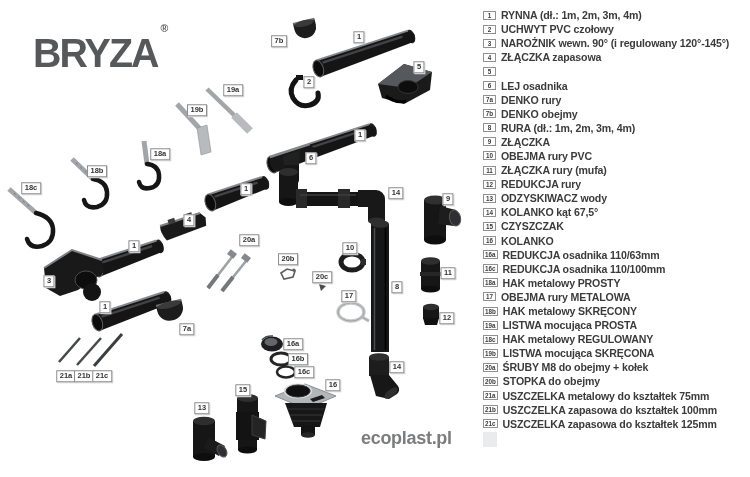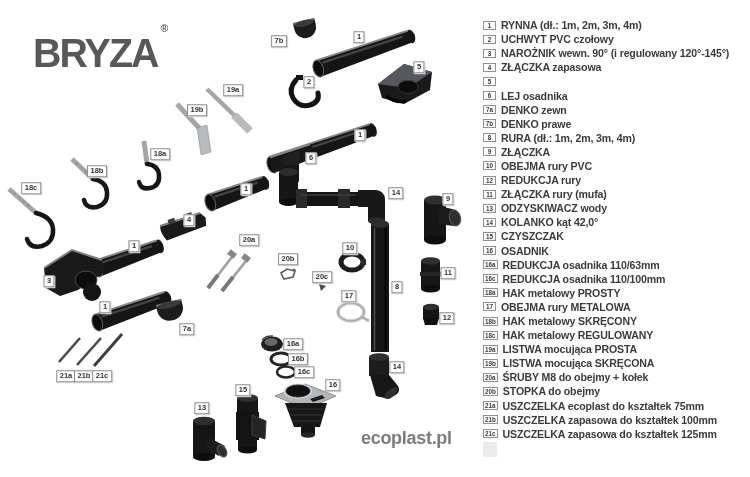--- a/index.html
+++ b/index.html
@@ -10,21 +10,21 @@
         font-size:41px;letter-spacing:-2px;transform:scaleX(0.96);transform-origin:left top;
         line-height:1;white-space:nowrap;}
   .logo sup{font-size:11px;letter-spacing:0;position:relative;top:-20px;left:3px;}
   
   .diagram-svg{position:absolute;left:0;top:0;}
   
   .part-label{position:absolute;transform:translate(-50%,-50%);background:#fff;
         border:1px solid #8b8d8f;box-shadow:1px 1px 0 #d2d4d6;color:#333;
         font-size:7.5px;font-weight:bold;line-height:8.5px;padding:0.5px 2.5px;white-space:nowrap;}
   
-  .legend{position:absolute;left:483px;top:18px;}
+  .legend{position:absolute;left:483px;top:8px;}
   .legend-row{display:flex;align-items:center;height:14.1px;}
   .legend-box{min-width:13px;height:9px;box-sizing:border-box;border:1px solid #8f9193;background:#fff;
         font-size:6.3px;font-weight:bold;color:#3a3a3a;line-height:7.5px;text-align:center;
         padding:0 1px;margin-right:5px;flex:none;}
   .legend-text{font-size:10.6px;font-weight:600;color:#3b3b3b;white-space:nowrap;letter-spacing:-0.15px;}
   .legend-empty{width:14px;height:15px;background:#e9ebec;margin-top:1px;}
   
   .watermark{position:absolute;left:361px;top:428px;font-size:18px;font-weight:bold;
         color:#7b7c7e;letter-spacing:-0.3px;}
 </style>
@@ -324,61 +324,61 @@
       </div>
       <div class="legend-row">
         <span class="legend-box">5</span>
       </div>
       <div class="legend-row">
         <span class="legend-box">6</span>
         <span class="legend-text">LEJ osadnika</span>
       </div>
       <div class="legend-row">
         <span class="legend-box">7a</span>
-        <span class="legend-text">DENKO zewn</span>
+        <span class="legend-text">DENKO rury</span>
       </div>
       <div class="legend-row">
         <span class="legend-box">7b</span>
-        <span class="legend-text">DENKO prawe</span>
+        <span class="legend-text">DENKO obejmy</span>
       </div>
       <div class="legend-row">
         <span class="legend-box">8</span>
         <span class="legend-text">RURA (dł.: 1m, 2m, 3m, 4m)</span>
       </div>
       <div class="legend-row">
         <span class="legend-box">9</span>
         <span class="legend-text">ZŁĄCZKA</span>
       </div>
       <div class="legend-row">
         <span class="legend-box">10</span>
         <span class="legend-text">OBEJMA rury PVC</span>
       </div>
       <div class="legend-row">
+        <span class="legend-box">11</span>
+        <span class="legend-text">ZŁĄCZKA rury (mufa)</span>
+      </div>
+      <div class="legend-row">
         <span class="legend-box">12</span>
         <span class="legend-text">REDUKCJA rury</span>
       </div>
       <div class="legend-row">
-        <span class="legend-box">11</span>
-        <span class="legend-text">ZŁĄCZKA rury (mufa)</span>
-      </div>
-      <div class="legend-row">
         <span class="legend-box">13</span>
         <span class="legend-text">ODZYSKIWACZ wody</span>
       </div>
       <div class="legend-row">
         <span class="legend-box">14</span>
-        <span class="legend-text">KOLANKO kąt 42,0°</span>
+        <span class="legend-text">KOLANKO kąt 67,5°</span>
       </div>
       <div class="legend-row">
         <span class="legend-box">15</span>
         <span class="legend-text">CZYSZCZAK</span>
       </div>
       <div class="legend-row">
         <span class="legend-box">16</span>
-        <span class="legend-text">OSADNIK</span>
+        <span class="legend-text">KOLANKO</span>
       </div>
       <div class="legend-row">
         <span class="legend-box">16a</span>
         <span class="legend-text">REDUKCJA osadnika 110/63mm</span>
       </div>
       <div class="legend-row">
         <span class="legend-box">16c</span>
         <span class="legend-text">REDUKCJA osadnika 110/100mm</span>
       </div>
       <div class="legend-row">
@@ -387,42 +387,42 @@
       </div>
       <div class="legend-row">
         <span class="legend-box">17</span>
         <span class="legend-text">OBEJMA rury METALOWA</span>
       </div>
       <div class="legend-row">
         <span class="legend-box">18b</span>
         <span class="legend-text">HAK metalowy SKRĘCONY</span>
       </div>
       <div class="legend-row">
+        <span class="legend-box">19a</span>
+        <span class="legend-text">LISTWA mocująca PROSTA</span>
+      </div>
+      <div class="legend-row">
         <span class="legend-box">18c</span>
         <span class="legend-text">HAK metalowy REGULOWANY</span>
       </div>
       <div class="legend-row">
-        <span class="legend-box">19a</span>
-        <span class="legend-text">LISTWA mocująca PROSTA</span>
-      </div>
-      <div class="legend-row">
         <span class="legend-box">19b</span>
         <span class="legend-text">LISTWA mocująca SKRĘCONA</span>
       </div>
       <div class="legend-row">
         <span class="legend-box">20a</span>
         <span class="legend-text">ŚRUBY M8 do obejmy + kołek</span>
       </div>
       <div class="legend-row">
         <span class="legend-box">20b</span>
         <span class="legend-text">STOPKA do obejmy</span>
       </div>
       <div class="legend-row">
         <span class="legend-box">21a</span>
-        <span class="legend-text">USZCZELKA ecoplast do kształtek 75mm</span>
+        <span class="legend-text">USZCZELKA metalowy do kształtek 75mm</span>
       </div>
       <div class="legend-row">
         <span class="legend-box">21b</span>
         <span class="legend-text">USZCZELKA zapasowa do kształtek 100mm</span>
       </div>
       <div class="legend-row">
         <span class="legend-box">21c</span>
         <span class="legend-text">USZCZELKA zapasowa do kształtek 125mm</span>
       </div>
       <div class="legend-empty"></div>

